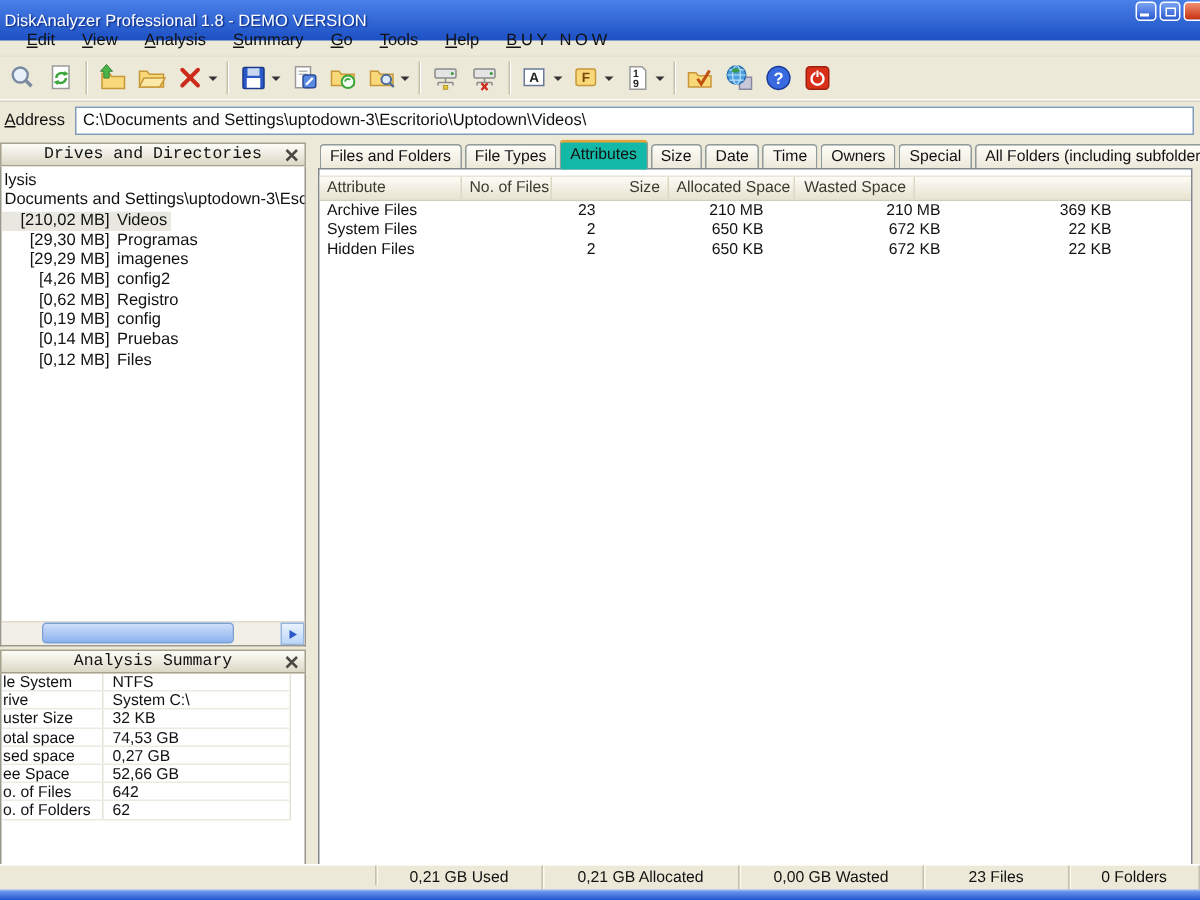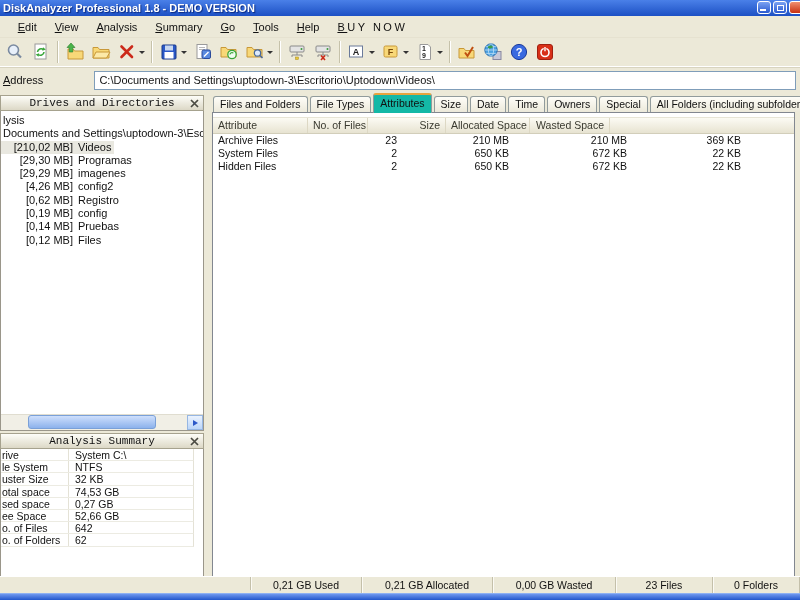--- a/index.html
+++ b/index.html
@@ -1,22 +1,22 @@
 <!DOCTYPE html>
 <html><head>
 <meta charset="utf-8">
 <style>
   html,body{margin:0;padding:0;background:#555;}
   .screen{position:relative;width:800px;height:600px;background:#ece9d8;overflow:hidden;
           font-family:"Liberation Sans",sans-serif;font-size:11px;color:#111;}
 
   
-  .titlebar{position:absolute;top:0;left:0;right:0;height:16px;
+  .titlebar{position:absolute;top:0;left:0;right:0;height:27px;
             background:linear-gradient(#4a80e8,#1c50c4);display:flex;align-items:center;
-            color:#fff;font-weight:bold;padding-left:3px;text-shadow:1px 1px 1px #0a2a80;overflow:hidden;}
+            color:#fff;font-weight:normal;padding-left:3px;text-shadow:1px 1px 1px #0a2a80;overflow:hidden;}
   .winbtns{position:absolute;right:-5px;top:1px;display:flex;gap:2px;}
   .winbtn{width:14px;height:13px;border:1px solid #fff;border-radius:3px;box-sizing:border-box;
           background:linear-gradient(#7aa2f2,#2a5ad0);position:relative;}
   .winbtn.min::after{content:"";position:absolute;left:2px;bottom:2px;width:6px;height:2px;background:#fff;}
   .winbtn.max::after{content:"";position:absolute;left:3px;top:3px;width:5px;height:4px;border:1px solid #fff;}
   .winbtn.close{background:linear-gradient(#f09070,#c83010);width:16px;}
 
   
   .menubar{position:absolute;top:16px;left:0;right:0;height:21px;display:flex;align-items:center;
            overflow:hidden;border-bottom:1px solid #e6e2d0;}
@@ -29,21 +29,21 @@
   .toolbar{position:absolute;top:38px;left:0;right:0;height:28px;display:flex;align-items:center;
            padding-left:2px;border-bottom:1px solid #fff;}
   .tbtn{height:26px;display:flex;align-items:center;padding:0 3px;}
   .dd{width:0;height:0;border-left:3px solid transparent;border-right:3px solid transparent;
       border-top:3px solid #333;margin-left:2px;}
   .tbsep{width:1px;height:22px;background:#c6c2aa;border-right:1px solid #fff;margin:0 3px;}
   .tbtn svg text{font-family:"Liberation Sans",sans-serif;}
 
   
   .addressbar{position:absolute;top:67px;left:0;right:0;height:24px;display:flex;align-items:center;
-              border-top:1px solid #d8d4c0;gap:44px;}
+              border-top:1px solid #d8d4c0;}
   .addr-label{padding:0 7px 0 3px;}
   .addr-label::first-letter{text-decoration:underline;}
   .addr-input{flex:1;height:17px;line-height:17px;background:#fff;border:1px solid #7f9db9;
               padding-left:4px;margin-right:4px;white-space:nowrap;overflow:hidden;}
 
   
   .leftpanel{position:absolute;top:93px;left:0;width:204px;height:484px;}
   .panel-header{height:16px;margin-top:2px;background:linear-gradient(#fdfdf8,#dcd8c6);
                 border:1px solid #a6a28e;box-sizing:border-box;display:flex;align-items:center;
                 justify-content:center;position:relative;font-family:Liberation Mono, monospace;}
@@ -354,26 +354,26 @@
     <div class="panel-header">
       <span>Analysis Summary</span>
       <span class="panel-x">
         <svg width="9" height="9" viewBox="0 0 9 9">
             <path d="M1 1 L8 8 M8 1 L1 8" stroke="#4a4a42" stroke-width="1.7"></path>
           </svg>
       </span>
     </div>
     <div class="summarybox">
       <div class="srow">
+          <span class="slabel">le System</span>
+          <span class="sval">NTFS</span>
+        </div>
+      <div class="srow">
           <span class="slabel">rive</span>
           <span class="sval">System C:\</span>
-        </div>
-      <div class="srow">
-          <span class="slabel">le System</span>
-          <span class="sval">NTFS</span>
         </div>
       <div class="srow">
           <span class="slabel">uster Size</span>
           <span class="sval">32 KB</span>
         </div>
       <div class="srow">
           <span class="slabel">otal space</span>
           <span class="sval">74,53 GB</span>
         </div>
       <div class="srow">

